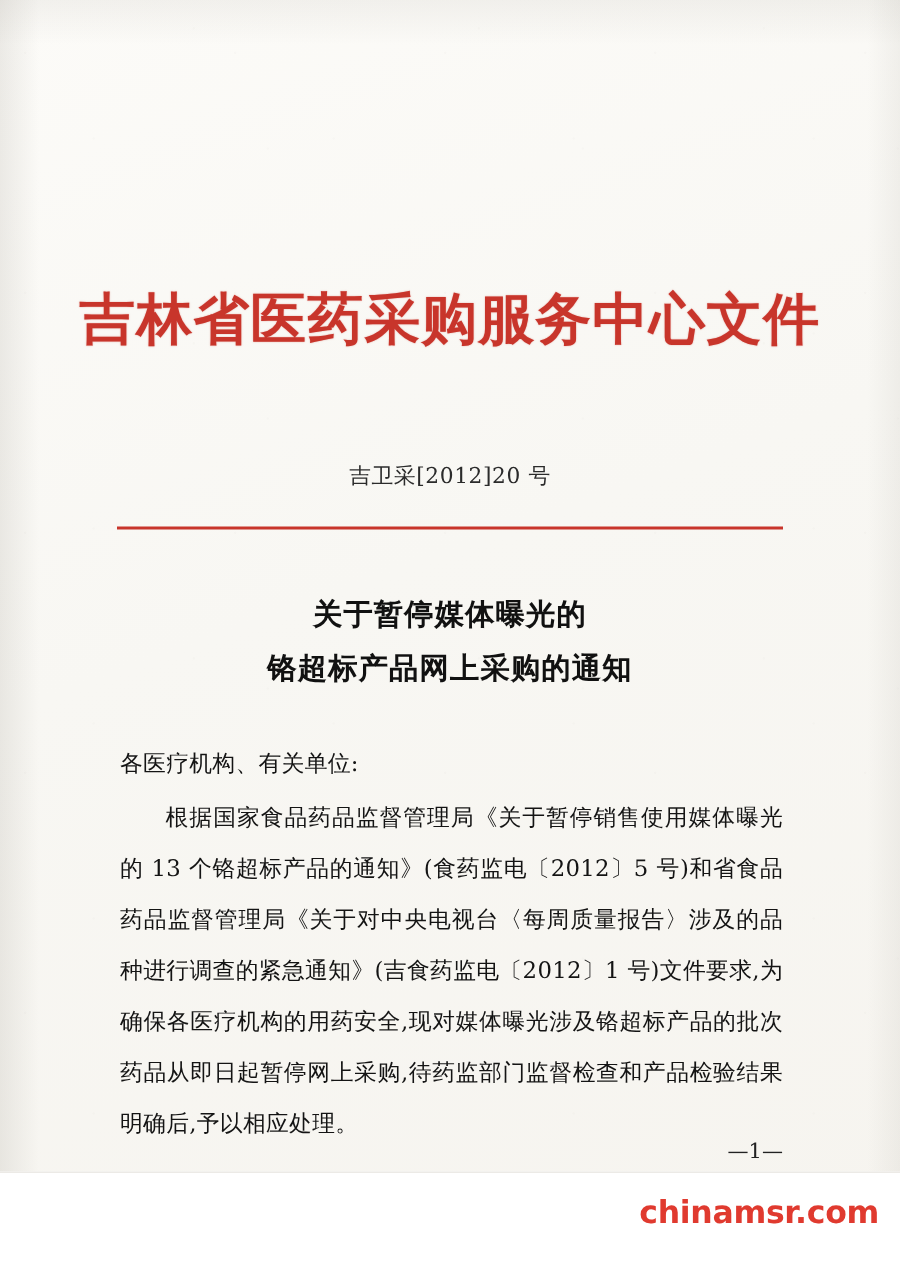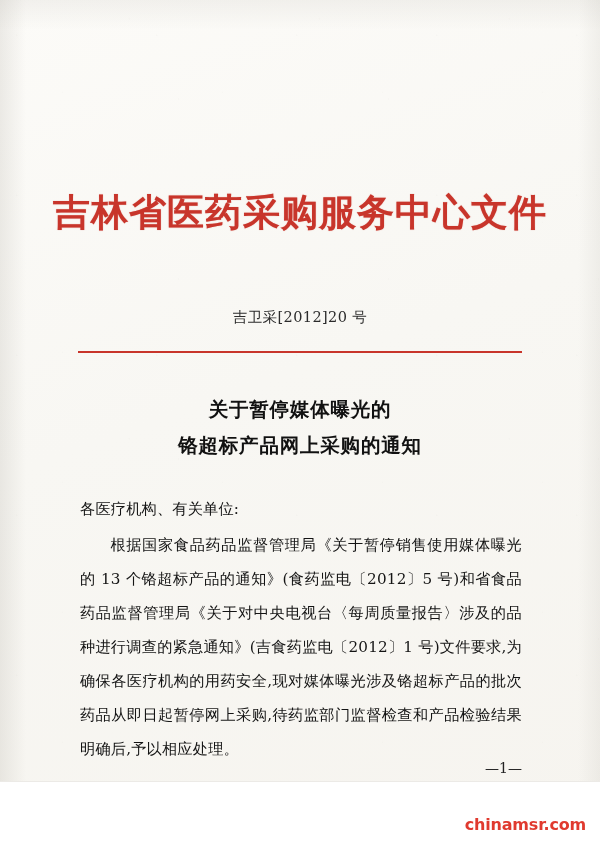--- a/index.html
+++ b/index.html
@@ -121,23 +121,23 @@
     bottom: 0;
     width: 600px;
     height: 60px;
     background: #ffffff;
     border-top: 1px solid #eceae6;
     z-index: 4;
   }
   .watermark {
     position: absolute;
     right: 14px;
-    bottom: 8px;
+    bottom: 22px;
     font-family: "DejaVu Sans", "Liberation Sans", sans-serif;
-    font-size: 16px;
+    font-size: 21px;
     font-weight: bold;
     letter-spacing: -0.2px;
     color: #e03a2f;
     z-index: 5;
     margin-top: 43px;
   }
   
   .speckle {
     position: absolute;
     left: 0; top: 0;

